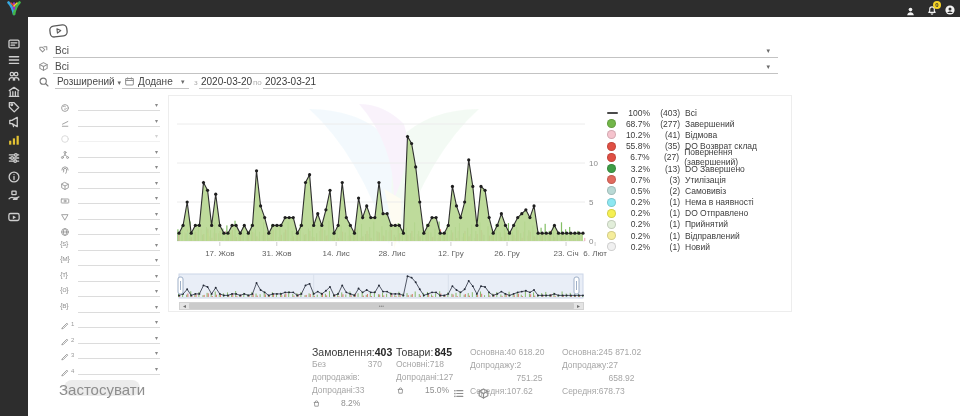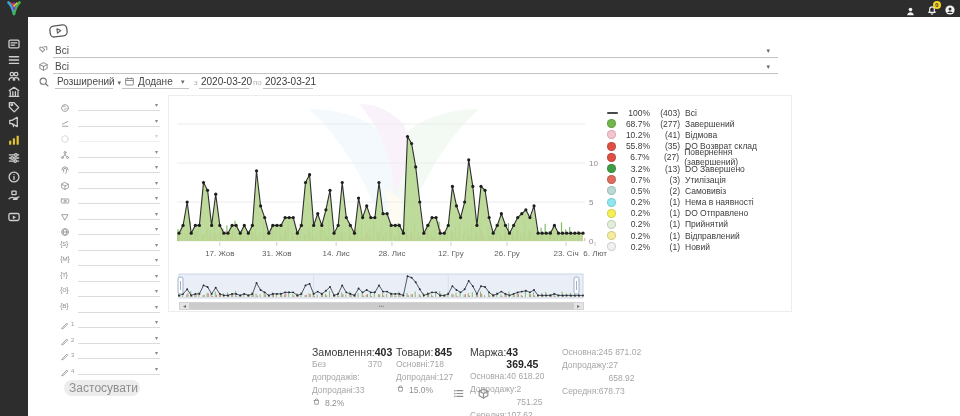--- a/index.html
+++ b/index.html
@@ -26,22 +26,22 @@
   .dateval{font-size:10px;color:#3a3a3a;}
   
   .lp-row{position:absolute;left:60px;width:100px;height:14px;cursor:pointer;}
   .lp-row .uline{left:18px;right:0;bottom:1px;border-bottom-color:#dcdcdc;}
   .lp-row .caret{position:absolute;right:2px;top:3px;font-size:6px;color:#8a8a8a;}
   .lp-row .lp-ic{position:absolute;left:0;top:1px;color:#9a9a9a;}
   .lp-row.dis{opacity:.38;}
   .lp-glyph{font-size:8px;color:#9a9a9a;letter-spacing:-.5px;}
   .lp-sub{font-size:6px;color:#9a9a9a;position:absolute;left:11px;top:6px;}
   .apply-btn{position:absolute;left:64px;top:380px;width:76px;height:16px;border-radius:9px;
-    background:#ececec;color:#8e8e8e;font-size:12px;display:flex;align-items:center;justify-content:center;
-    gap:3px;cursor:pointer;border:none;}
+    background:#ececec;color:#8e8e8e;font-size:15px;display:flex;align-items:center;justify-content:center;
+    gap:3px;cursor:pointer;border:none;flex-direction:column;}
   
   .chart-panel{position:absolute;left:168px;top:95px;width:624px;height:217px;border:1px solid #ededed;background:#fff;}
   .watermark{position:absolute;left:120px;top:3px;opacity:.055;}
   #main-chart{position:absolute;left:8px;top:3px;}
   #mini-chart{position:absolute;left:8px;top:177px;}
   .yt{fill:#8a8a8a;font-size:8px;font-family:"Liberation Sans",sans-serif;}
   .xt{fill:#5f5f5f;font-size:8px;font-family:"Liberation Sans",sans-serif;}
   .scrollbar{position:absolute;left:10px;top:206px;width:405px;height:8px;background:#e4e4e4;
      border:1px solid #d2d2d2;display:flex;align-items:center;}
   .sb-arrow{width:9px;font-size:6px;color:#6f6f6f;text-align:center;line-height:6px;cursor:pointer;}
@@ -52,21 +52,21 @@
   .lg-row{display:flex;align-items:center;height:11.2px;font-size:8.5px;color:#3c3c3c;cursor:pointer;}
   .lg-mark{width:9px;height:9px;border-radius:50%;margin-right:4px;flex:0 0 9px;box-shadow:inset 0 0 0 1px rgba(0,0,0,.14);}
   .lg-line{width:11px;height:2px;border-radius:1px;margin-right:2px;flex:0 0 11px;}
   .lg-pct{width:30px;text-align:right;margin-right:4px;}
   .lg-cnt{width:26px;text-align:right;margin-right:5px;}
   
   .stat-col{position:absolute;top:322px;font-size:10.5px;margin-top:24px;}
   .st-head{display:flex;justify-content:space-between;color:#3a3a3a;}
   .st-head b{color:#262626;font-weight:bold;}
   .st-sub{display:flex;justify-content:flex-start;font-size:8.5px;color:#a6a6a6;line-height:13px;}
-  .st-badge{display:flex;gap:4px;font-size:8.5px;color:#8f8f8f;line-height:13px;}
+  .st-badge{display:flex;align-items:center;gap:20px;font-size:8.5px;color:#8f8f8f;line-height:13px;}
   .footer-ic{position:absolute;top:386px;color:#8f8f8f;cursor:pointer;}
   symbol g{stroke:currentColor;fill:none;stroke-width:1.1;stroke-linecap:round;stroke-linejoin:round;}
 </style>
 </head>
 <body>
 
 <svg width="0" height="0" style="position:absolute" aria-hidden="true">
 <defs>
 <symbol id="i-card" viewBox="0 0 12 12">
         <g>
@@ -1272,24 +1272,20 @@
           <span>127</span>
         </div>
         <div class="st-badge">
           <svg width="9" height="9" viewBox="0 0 12 12">
             <use href="#i-bag" xlink:href="#i-bag"></use>
           </svg>
           <span>15.0%</span>
         </div>
       </div>
       <div class="stat-col" style="left:470px;width:76px">
-        <div class="st-head">
-          <span>Маржа:</span>
-          <b>43 369.45</b>
-        </div>
         <div class="st-sub">
           <span>Основна:</span>
           <span>40 618.20</span>
         </div>
         <div class="st-sub">
           <span>Допродажу:</span>
           <span>2 751.25</span>
         </div>
         <div class="st-sub">
           <span>Середня:</span>

